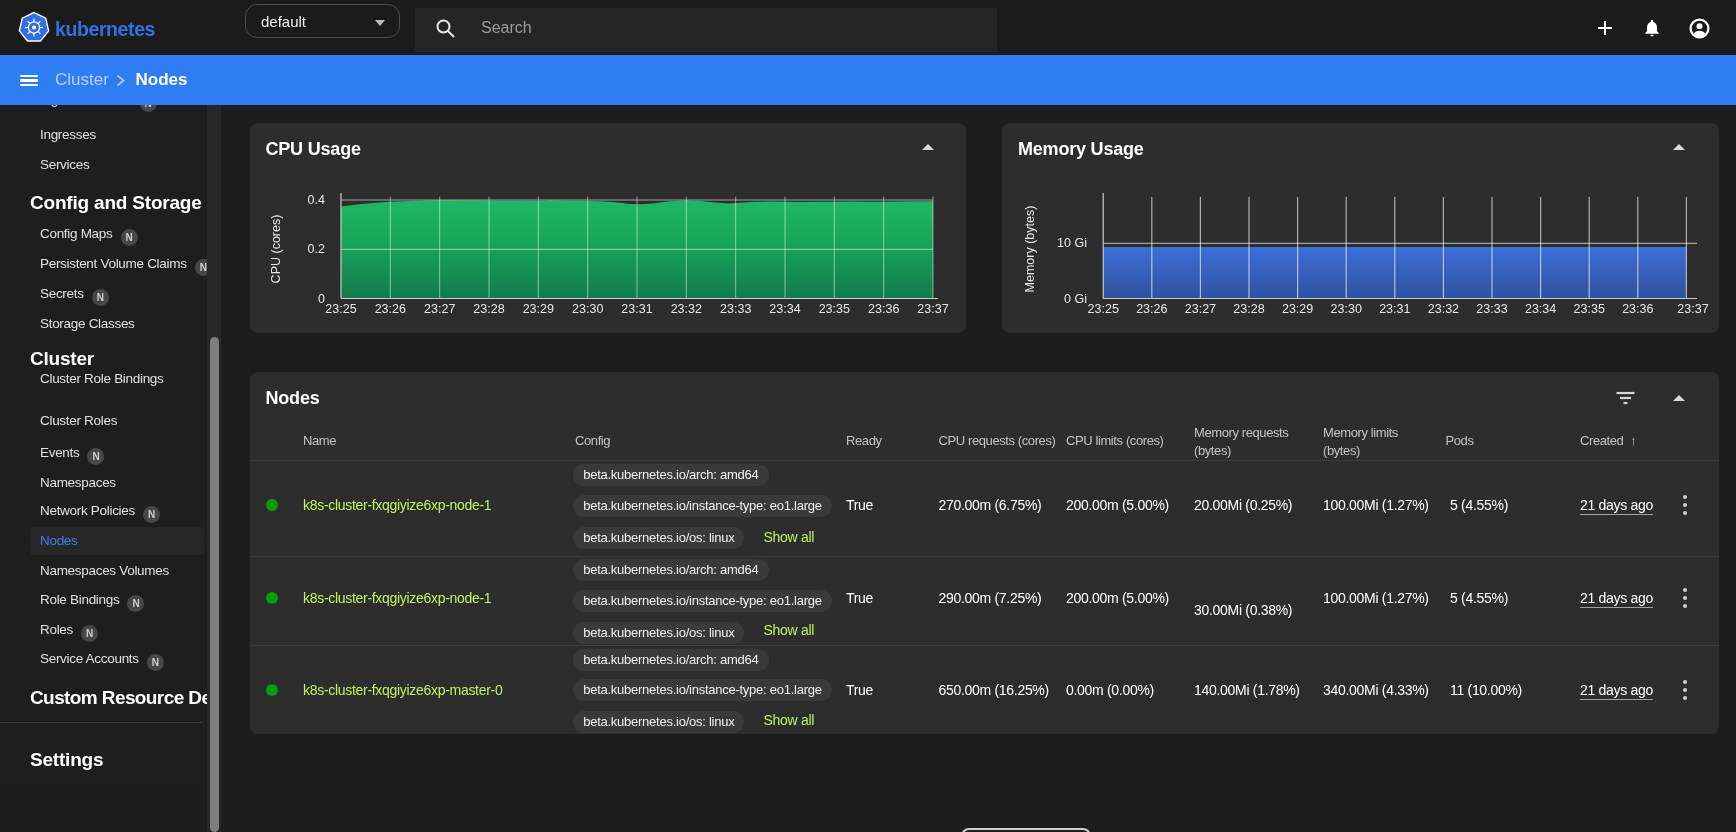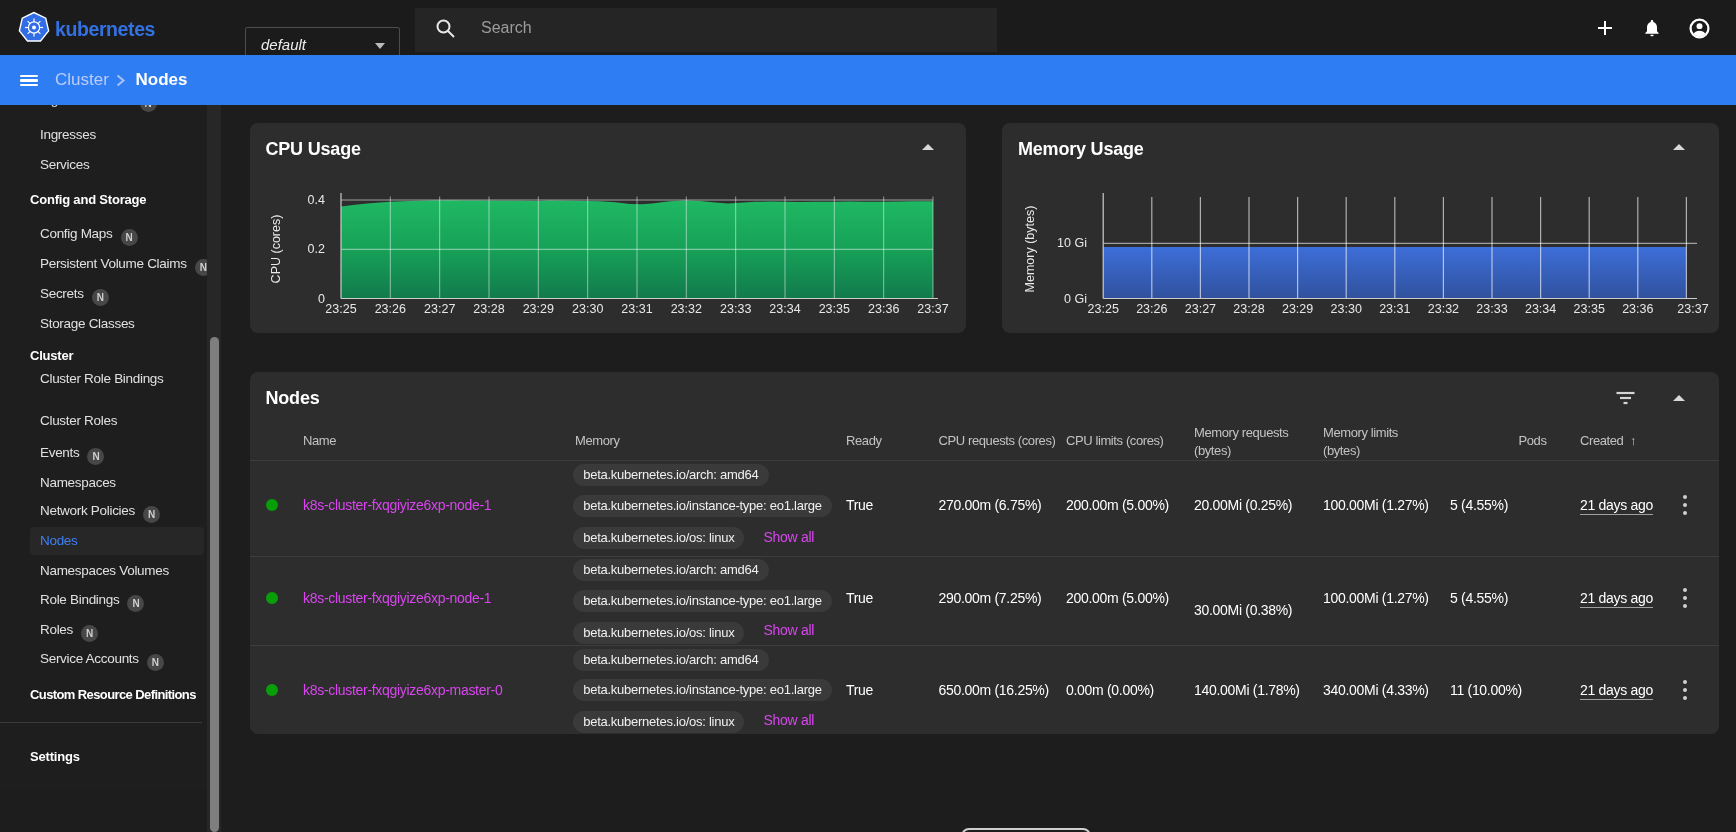--- a/index.html
+++ b/index.html
@@ -2,49 +2,49 @@
 <html><head>
 <meta charset="utf-8">
 <style>
   * { margin:0; padding:0; box-sizing:border-box; }
   html,body { width:1736px; height:832px; overflow:hidden; background:#1d1d1d;
     font-family:"Liberation Sans", sans-serif; }
   .abs { position:absolute; }
   
   #topbar { position:absolute; left:0; top:0; width:1736px; height:55px; background:#1b1b1b; }
   #logotext { position:absolute; left:55px; top:18px; font-size:19.5px; font-weight:700; color:#3371e3; letter-spacing:-0.4px; }
-  #nsbox { position:absolute; left:245px; top:27px; width:155px; height:34px; border:1px solid #4d4d4d; border-radius:2px;font-style:italic; }
+  #nsbox { position:absolute; left:245px; top:4px; width:155px; height:34px; border:1px solid #4d4d4d; border-radius:12px; }
   #nsbox .t { position:absolute; left:15px; top:8px; font-size:15px; color:#eee; font-weight:500;}
   #nsbox .c { position:absolute; right:14px; top:15px; width:0; height:0; border-left:5px solid transparent; border-right:5px solid transparent; border-top:6px solid #bbb; }
   #searchbox { position:absolute; left:415px; top:8px; width:582px; height:44px; background:#252525; }
   #searchbox .t { position:absolute; left:66px; top:11px; font-size:16px; color:#9c9c9c; }
   
   #bluebar { position:absolute; left:0; top:55px; width:1736px; height:50px; background:#2f7df2; }
   .hamb { position:absolute; left:20px; top:20px; width:18px; height:14px; }
   .hamb div { position:absolute; left:0; width:17.5px; height:2.3px; background:#fff; border-radius:1px; }
   #bc-cluster { position:absolute; left:55px; top:15px; font-size:17px; font-weight:500; color:#b9cdf8; }
   #bc-nodes { position:absolute; left:135.5px; top:14.5px; font-size:17px; font-weight:700; color:#ffffff; }
   
   #sidebar { position:absolute; left:0; top:105px; width:221px; height:684px; background:#1e1e1e; overflow:hidden; }
   #strack { position:absolute; left:207px; top:105px; width:14px; height:727px; background:#272727; }
   #sthumb { position:absolute; left:209.5px; top:337px; width:9px; height:495px; background:#7e7e7e; border-radius:5px; }
   .nav { position:absolute; left:40px; font-size:13.5px; font-weight:400; color:#e0e0e0; letter-spacing:-0.3px; white-space:nowrap; }
-  .navh { position:absolute; left:30px; font-size:13px; font-weight:700; color:#fff; letter-spacing:-0.2px; white-space:nowrap; }
+  .navh { position:absolute; left:30px; font-size:19px; font-weight:700; color:#fff; letter-spacing:-0.2px; white-space:nowrap; }
   .nbadge { display:inline-block; width:17px; height:17px; margin-left:8px; background:#474747; border-radius:50%;
     color:#cfcfcf; font-size:10px; font-weight:700; text-align:center; line-height:17px; vertical-align:-3px; }
   #selnode { position:absolute; left:30px; top:422px; width:174px; height:28px; background:#272727; border-radius:4px; }
   #sdivider { position:absolute; left:0px; top:617px; width:202px; height:1px; background:#3a3a3a; }
   
   .card { position:absolute; background:#2d2d2d; border-radius:8px;padding-left:19px; }
   .cardtitle { position:absolute; left:16px; font-size:18px; font-weight:700; color:#fff; letter-spacing:-0.2px; }
   .collapse { position:absolute; width:0; height:0; border-left:6px solid transparent; border-right:6px solid transparent; border-bottom:6px solid #d9d9d9; }
   
   .th { position:absolute; font-size:13px; font-weight:500; color:#c3c3c3; letter-spacing:-0.4px; line-height:18px; }
   .td { position:absolute; font-size:14px; font-weight:500; color:#fff; letter-spacing:-0.3px; white-space:nowrap; }
-  .tdb { position:absolute; font-size:14px; font-weight:500; color:#d946ef; letter-spacing:-0.3px; white-space:nowrap; }
+  .tdb { position:absolute; font-size:14px; font-weight:500; color:#bef264; letter-spacing:-0.3px; white-space:nowrap; }
   .chip { position:absolute; height:22px; background:#3a3a3a; border-radius:11px; color:#f0f0f0;
     font-size:13px; letter-spacing:-0.25px; line-height:22px; padding:0 10px; white-space:nowrap; }
   .dot { position:absolute; width:12px; height:12px; border-radius:50%; background:#089e08; }
   .rowline { position:absolute; left:0; width:1469px; height:1px; background:#3d3d3d; }
   .kebab { position:absolute; width:4px; height:4px; background:#cfcfcf; border-radius:50%; }
   .underl { border-bottom:1px solid rgba(255,255,255,0.55); padding-bottom:1px; }
 </style>
 </head>
 <body>
 
@@ -243,27 +243,27 @@
   <svg style="position:absolute;left:1366px;top:19px;" width="19" height="15" viewBox="0 0 19 15">
     <g stroke="#d6d6d6" stroke-width="2.2">
       <line x1="0.5" y1="2" x2="18.5" y2="2"></line>
       <line x1="4" y1="7" x2="15" y2="7"></line>
       <line x1="7.5" y1="12" x2="11.5" y2="12"></line>
     </g>
   </svg>
   <div class="collapse" style="left:1423px;top:23px;"></div>
 
   <div class="th" style="left:53.5px;top:60px;">Name</div>
-  <div class="th" style="left:325.5px;top:60px;">Memory</div>
+  <div class="th" style="left:325.5px;top:60px;">Config</div>
   <div class="th" style="left:596.5px;top:60px;">Ready</div>
   <div class="th" style="left:689px;top:60px;">CPU requests (cores)</div>
   <div class="th" style="left:816.5px;top:60px;">CPU limits (cores)</div>
   <div class="th" style="left:944.5px;top:52px;">Memory requests<br>(bytes)</div>
   <div class="th" style="left:1073.5px;top:52px;">Memory limits<br>(bytes)</div>
-  <div class="th" style="left:1269px;top:60px;">Pods</div>
+  <div class="th" style="left:1196px;top:60px;">Pods</div>
   <div class="th" style="left:1330.5px;top:60px;">Created&nbsp; <span style="font-size:13px;">↑</span></div>
   <div class="rowline" style="top:88px;"></div>
 
   <div class="dot" style="left:16.3px;top:127px;"></div>
   <div class="tdb" style="left:53.5px;top:125px;">k8s-cluster-fxqgiyize6xp-node-1</div>
   <div class="chip" style="left:323.7px;top:92px;">beta.kubernetes.io/arch: amd64</div>
   <div class="chip" style="left:323.7px;top:122.5px;">beta.kubernetes.io/instance-type: eo1.large</div>
   <div class="chip" style="left:323.7px;top:155px;">beta.kubernetes.io/os: linux</div>
   <div class="tdb" style="left:514px;top:157px;">Show all</div>
   <div class="td" style="left:596.5px;top:125px;">True</div>

